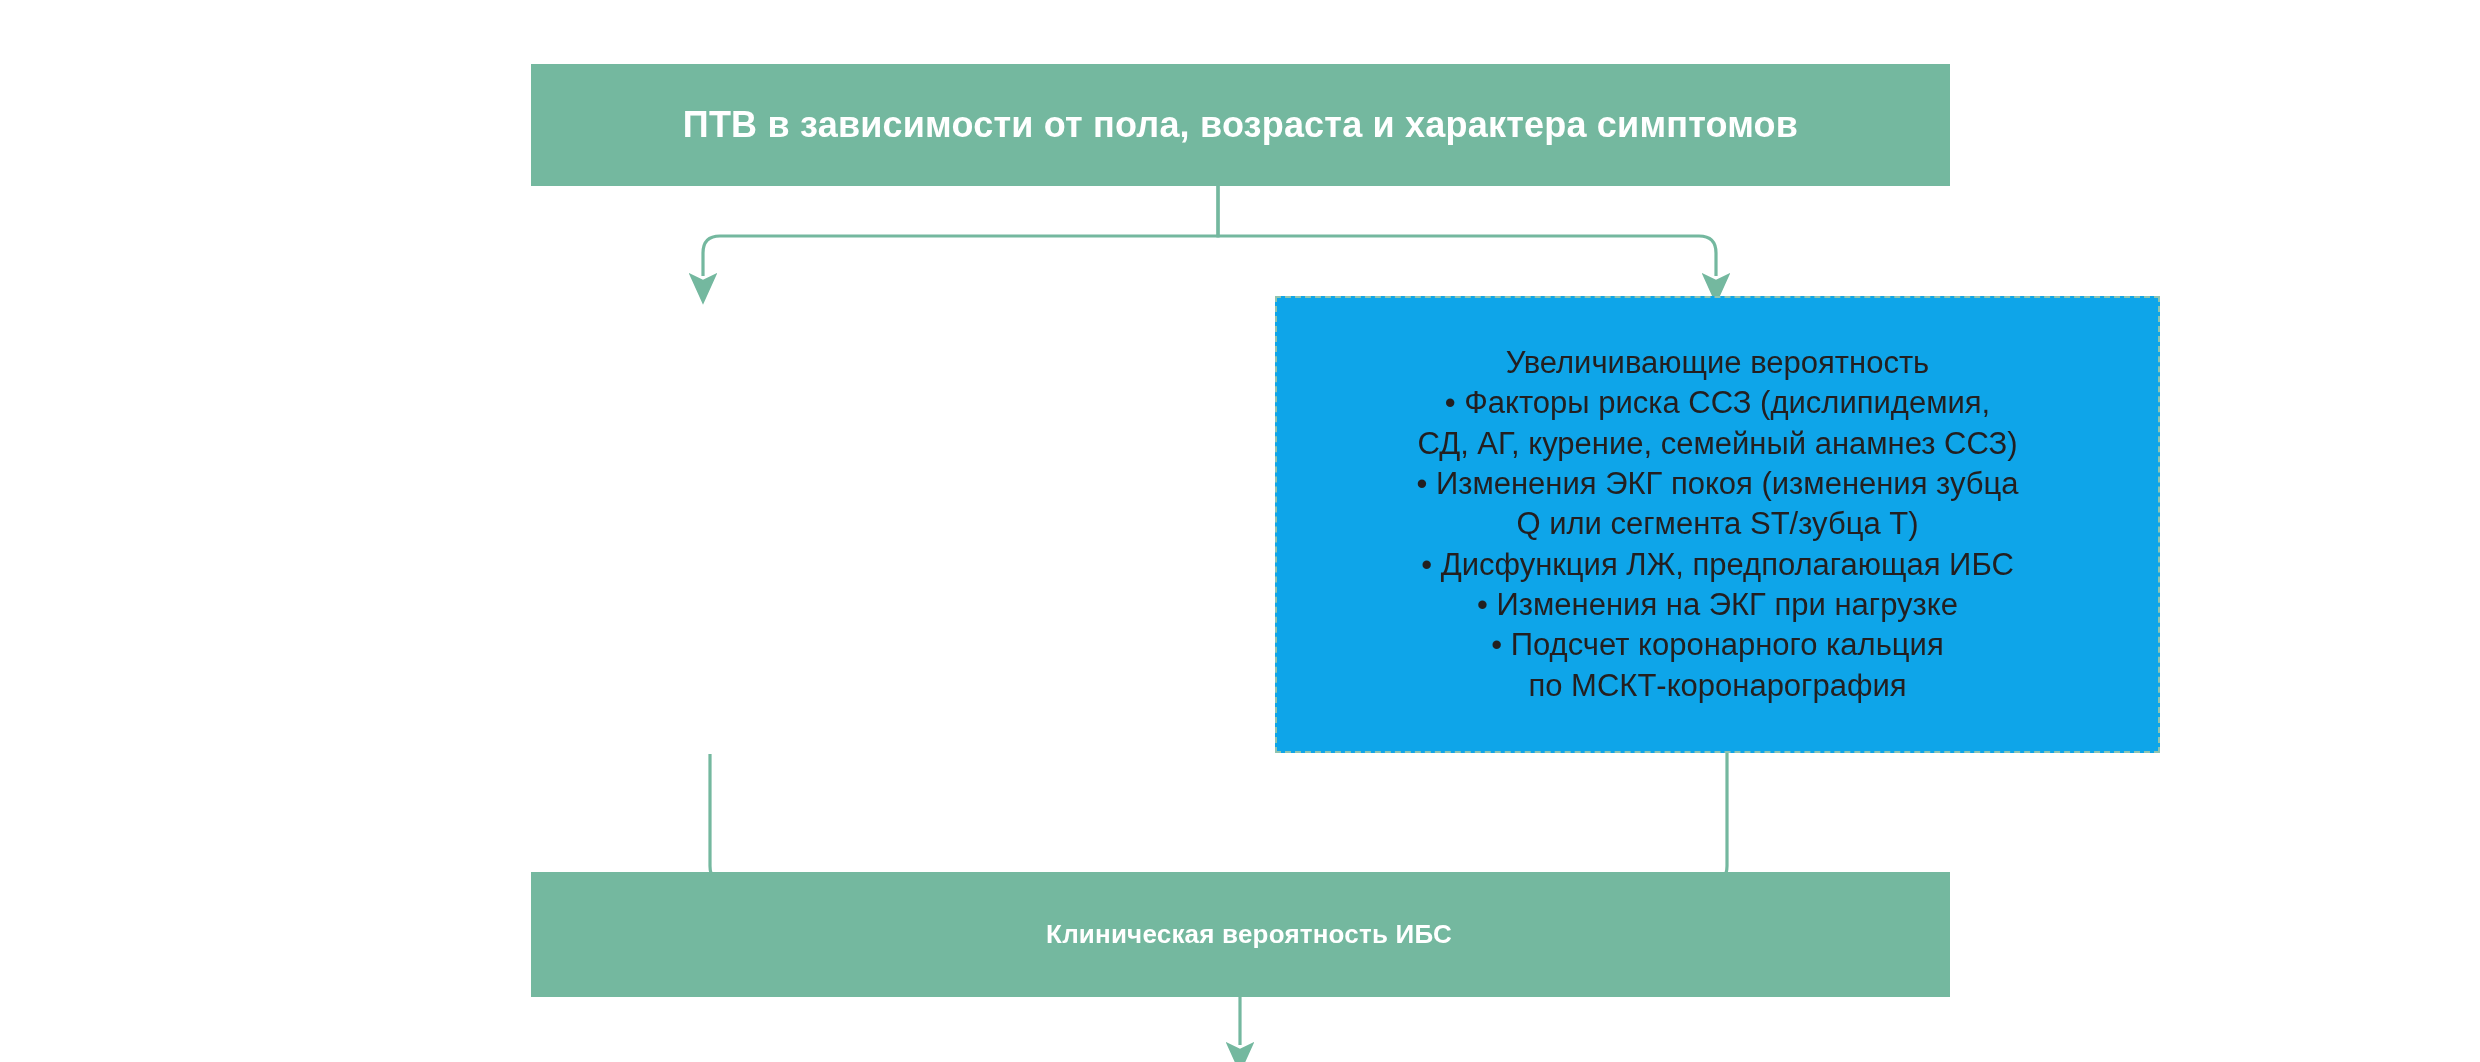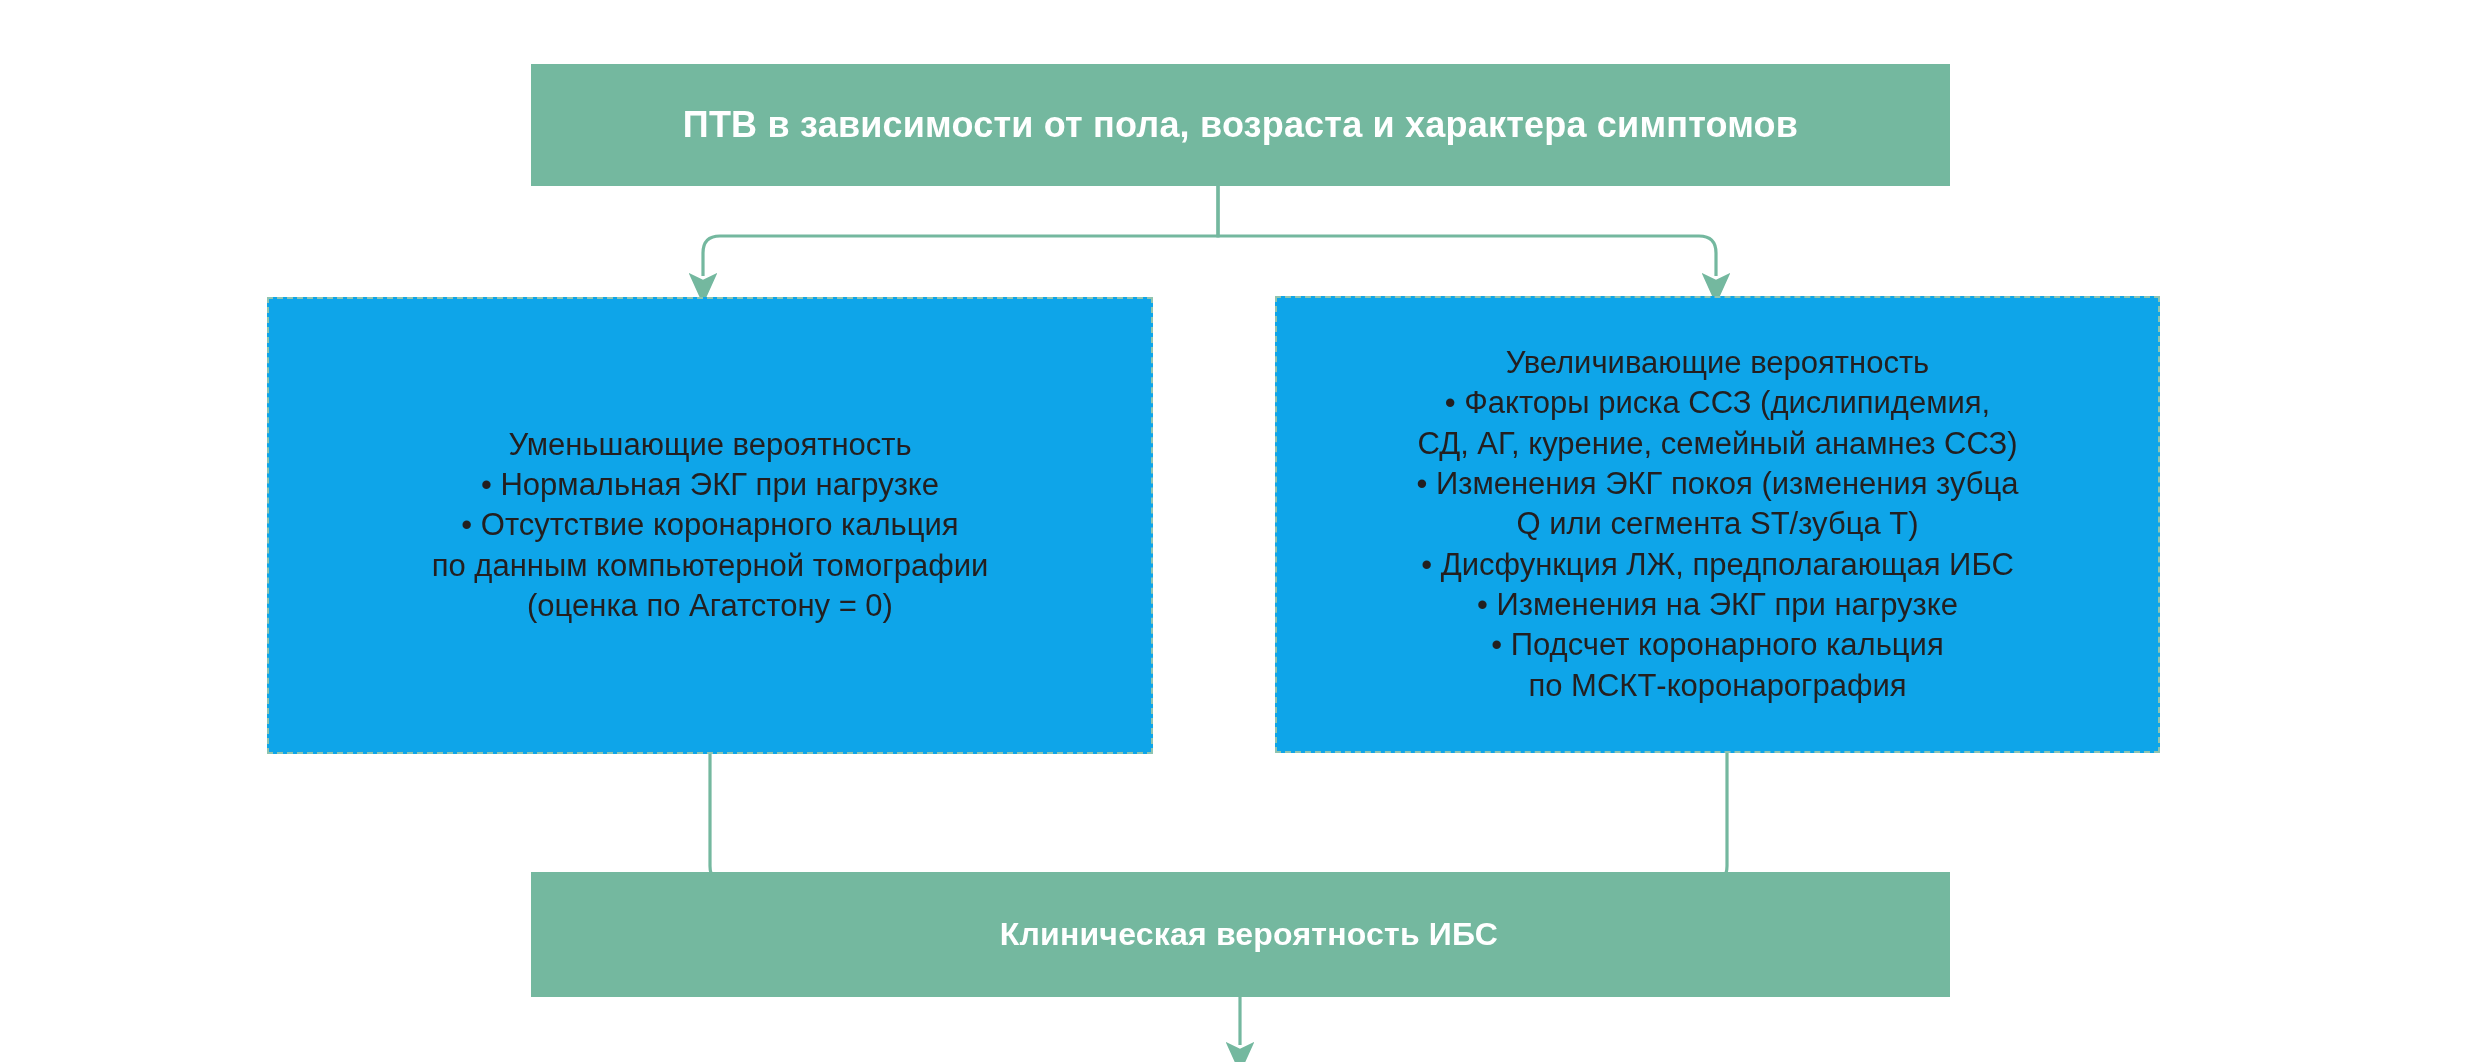--- a/index.html
+++ b/index.html
@@ -37,21 +37,21 @@
     top: 64px;
     width: 1419px;
     height: 122px;
     font-size: 36px;
   }
   #banner-bottom {
     left: 531px;
     top: 872px;
     width: 1419px;
     height: 125px;
-    font-size: 32px;
+    font-size: 26px;
     padding-left: 17px;
   }
 
   
   .dashbox {
     position: absolute;
     box-sizing: border-box;
     display: flex;
     align-items: center;
     justify-content: center;
@@ -109,27 +109,20 @@
       <path d="M 710,754 L 710,866 Q 710,883 727,883 L 1240,883" fill="none" stroke="#74b89f" stroke-width="3.2"></path>
       <path d="M 1727,753 L 1727,866 Q 1727,883 1710,883 L 1240,883" fill="none" stroke="#74b89f" stroke-width="3.2"></path>
       <path d="M 1240,883 L 1240,1045" fill="none" stroke="#74b89f" stroke-width="3.2" marker-end="url(#arrowhead)"></path>
     </g>
   </svg>
 
   <div class="banner" id="banner-top" style="background: rgb(116, 184, 159); color: rgb(255, 255, 255);">
     <span>ПТВ в зависимости от пола, возраста и характера симптомов</span>
   </div>
 
-  <div class="dashbox" id="box-decrease" style="border: 2px dashed rgb(143, 196, 176);">
-    <div class="box-text" style="color: rgb(35, 31, 32);">Уменьшающие вероятность
-•  Нормальная ЭКГ при нагрузке
-•  Отсутствие коронарного кальция
-по данным компьютерной томографии
-(оценка по Агатстону = 0)</div>
-  </div>
 
   <div class="dashbox" id="box-increase" style="border: 2px dashed rgb(143, 196, 176);">
     <div class="box-text" style="color: rgb(35, 31, 32);">Увеличивающие вероятность
 •  Факторы риска ССЗ (дислипидемия,
 СД, АГ, курение, семейный анамнез ССЗ)
 •  Изменения ЭКГ покоя (изменения зубца
 Q или сегмента ST/зубца Т)
 •  Дисфункция ЛЖ, предполагающая ИБС
 •  Изменения на ЭКГ при нагрузке
 •  Подсчет коронарного кальция

